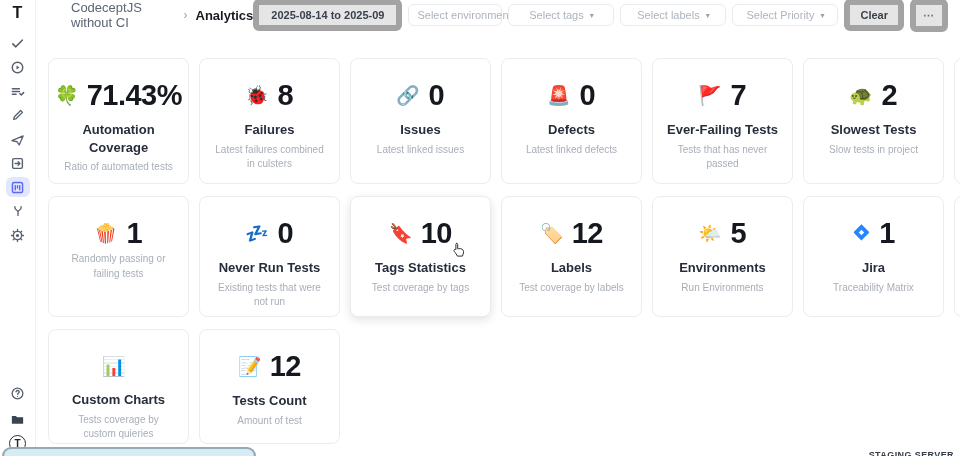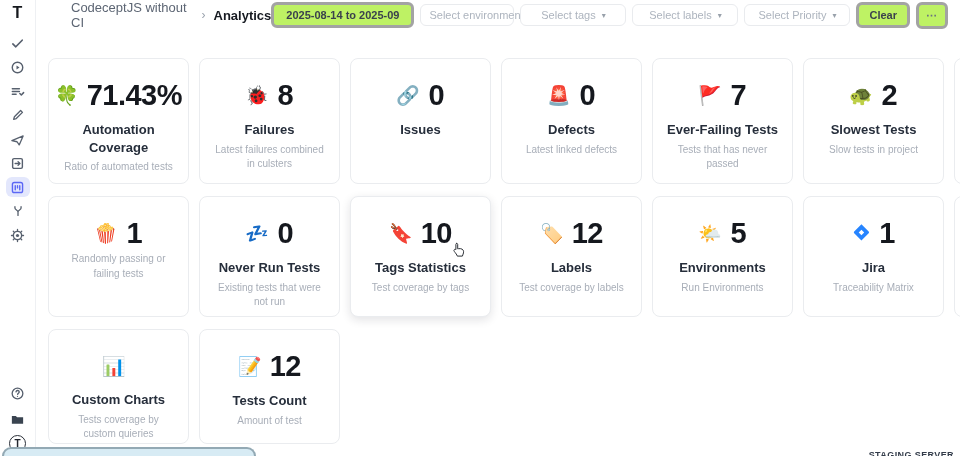--- a/index.html
+++ b/index.html
@@ -33,21 +33,21 @@
 
   
   .content { flex:1; min-width:0; padding-left:12px; }
   .topbar { height:30px; display:flex; align-items:center; padding-right:12px;margin-left:23px; }
   .breadcrumb { display:flex; align-items:center; gap:8px; font-size:13px; }
   .crumb-project { color:#5c6573; }
   .crumb-sep { color:#9aa2ad; font-size:12px; }
   .crumb-page { color:#171b22; font-weight:700; }
   .controls { margin-left:auto; display:flex; align-items:center; gap:6px; }
   .btn {
-    border:3px solid #a3a3a3; border-radius:6px; background:#bef264;
+    border:6px solid #a3a3a3; border-radius:6px; background:#e5e5e5;
     font-size:11px; color:#3a414d; padding:4px 10px; cursor:pointer; white-space:nowrap;
     font-family:"Liberation Sans", sans-serif;
   }
   .date-btn { font-weight:600; padding:4px 12px; }
   .select {
     display:flex; align-items:center; justify-content:space-between;
     border:1px solid #e9ebee; border-radius:6px; background:#fff;
     font-size:11px; color:#adb4be; padding:4px 8px; cursor:pointer; white-space:nowrap;
   }
   .w94 { width:94px; } .w106 { width:106px;justify-content:center; }
@@ -235,20 +235,21 @@
             </div>
           <div class="card-title">Failures</div>
           <div class="card-sub">Latest failures combined in culsters</div>
         </div>
         <div class="card">
           <div class="stat">
               <span class="stat-icon">🔗</span>
               <span class="stat-value">0</span>
             </div>
           <div class="card-title">Issues</div>
+          <div class="card-sub">Latest linked issues</div>
         </div>
         <div class="card">
           <div class="stat">
               <span class="stat-icon">🚨</span>
               <span class="stat-value">0</span>
             </div>
           <div class="card-title">Defects</div>
           <div class="card-sub">Latest linked defects</div>
         </div>
         <div class="card">

